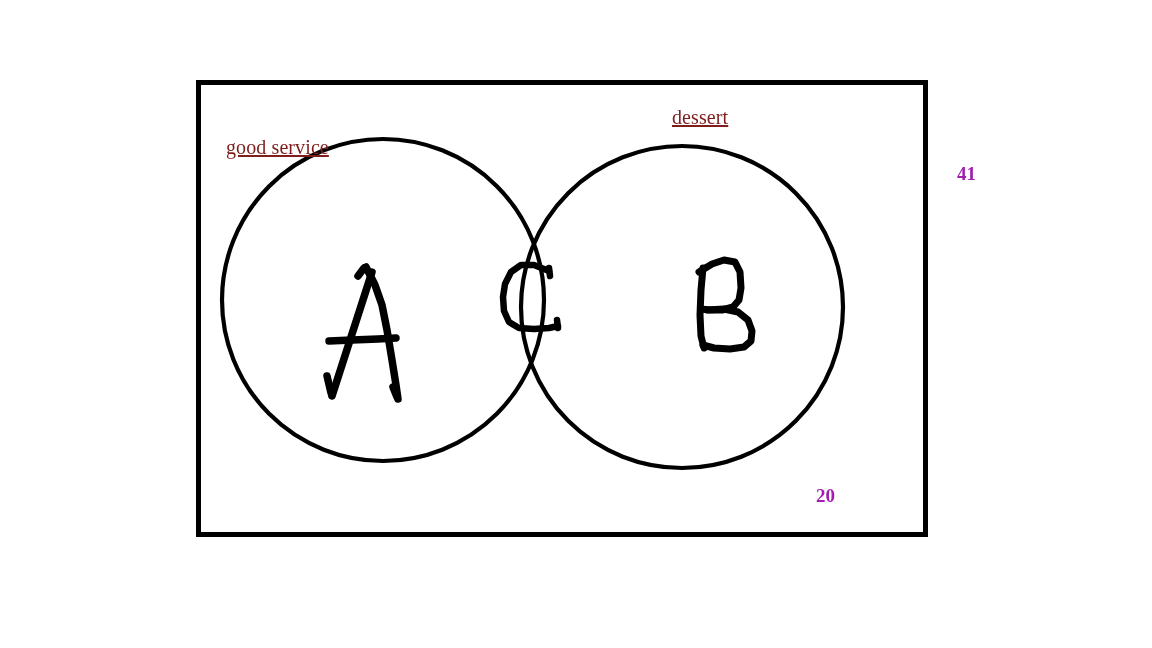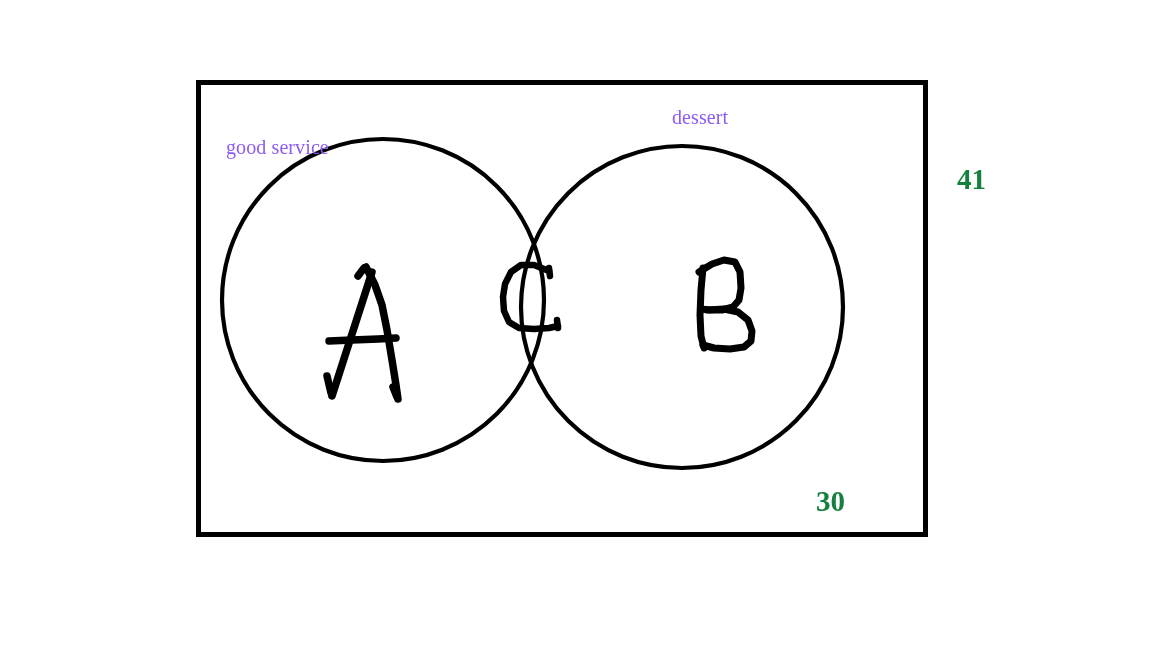--- a/index.html
+++ b/index.html
@@ -23,38 +23,39 @@
     position: absolute;
     left: 0;
     top: 0;
     width: 1152px;
     height: 648px;
   }
   .label-text {
     position: absolute;
     font-family: "Liberation Serif", serif;
     font-size: 20px;
-    color: #8b5cf6;
+    color: #7f1d1d;
     white-space: nowrap;
     letter-spacing: 0.1px;
+    text-decoration: underline;
   }
   #label-good-service {
     left: 226px;
     top: 136px;
   }
   #label-dessert {
     left: 672px;
     top: 106px;
   }
   .count-text {
     position: absolute;
     font-family: "Liberation Serif", serif;
-    font-size: 29px;
+    font-size: 19px;
     font-weight: 700;
-    color: #15803d;
+    color: #a21caf;
     white-space: nowrap;
   }
   #count-outside {
     left: 957px;
     top: 163px;
   }
   #count-inside {
     left: 816px;
     top: 485px;
   }
@@ -96,15 +97,15 @@
                L744 347 L730 349 L714 348 L703 345"></path>
     </g>
   </svg>
 
   <div class="label-text" id="label-good-service">good service</div>
 
   <div class="label-text" id="label-dessert">dessert</div>
 
   <div class="count-text" id="count-outside">41</div>
 
-  <div class="count-text" id="count-inside">30</div>
+  <div class="count-text" id="count-inside">20</div>
 
 </div>
 
 </body></html>

